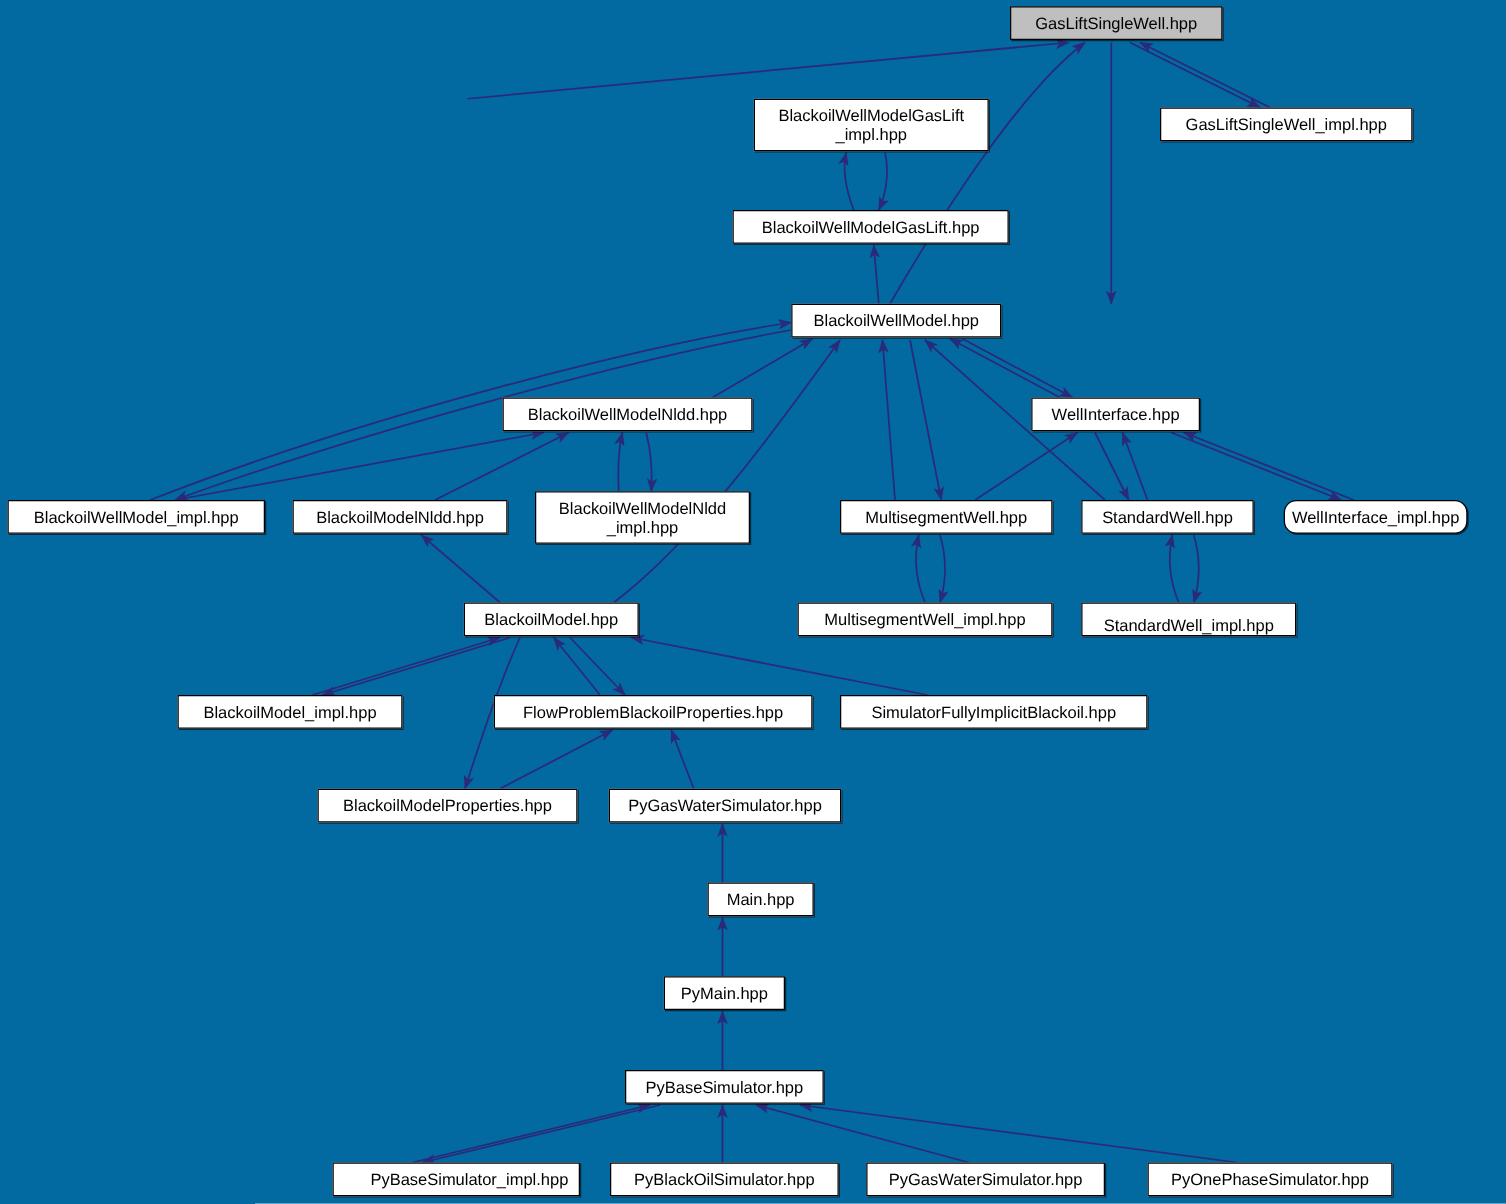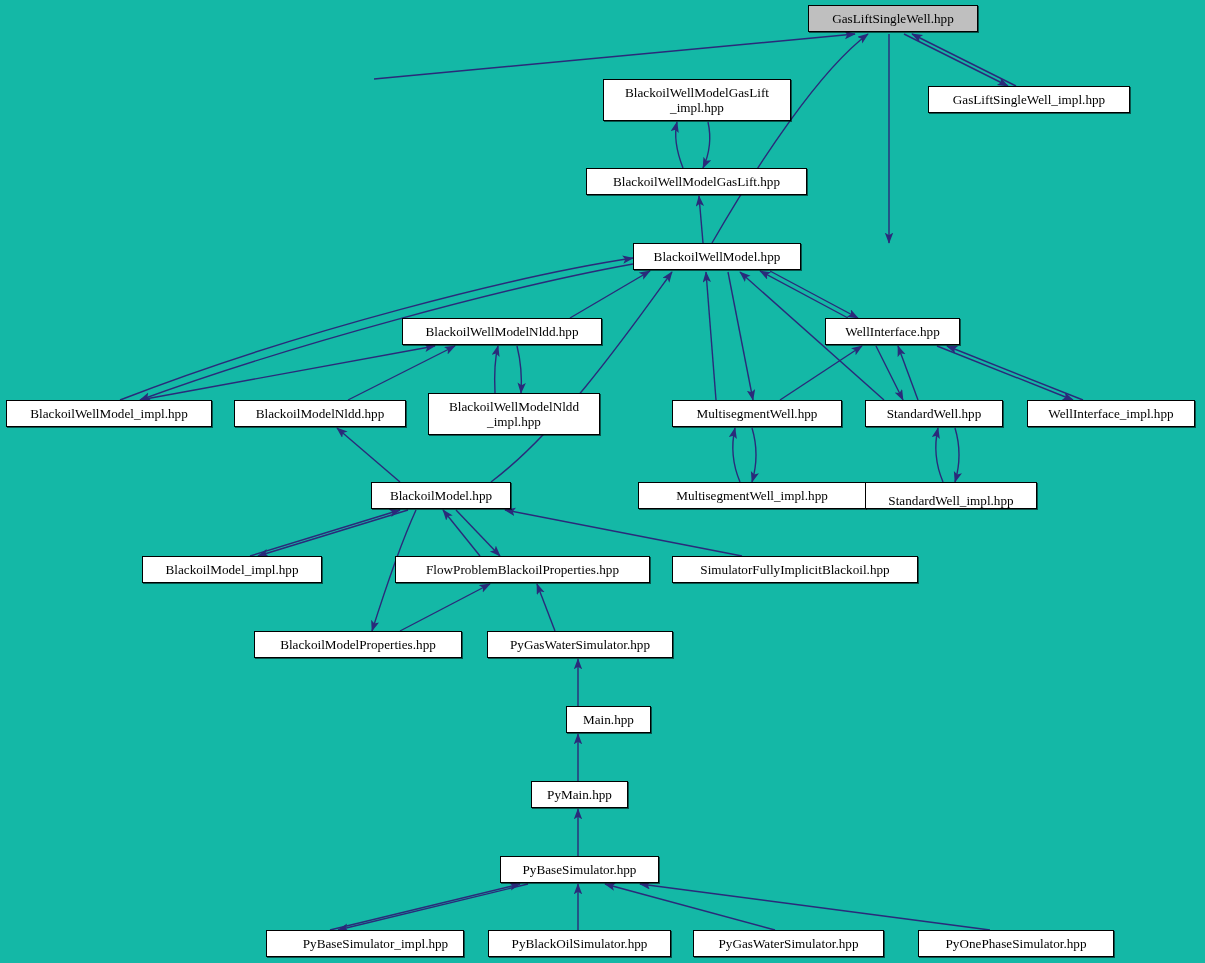--- a/index.html
+++ b/index.html
@@ -5,22 +5,22 @@
 <style>
   html, body {
     margin: 0;
     padding: 0;
     background: #ffffff;
   }
   #graph {
     position: relative;
     width: 1205px;
     height: 963px;
-    background: #14b8a6;
-    font-family: Liberation Serif, serif;
+    background: #0369a1;
+    font-family: Liberation Sans, sans-serif;
     overflow: hidden;
   }
   #edges {
     position: absolute;
     left: 0;
     top: 0;
     width: 1205px;
     height: 963px;
     pointer-events: none;
   }
@@ -118,22 +118,22 @@
       <div class="node" style="left: 586px; top: 168px; width: 221px; height: 27px;"><span class="node-label">BlackoilWellModelGasLift.hpp</span></div>
       <div class="node" style="left: 633px; top: 243px; width: 168px; height: 27px;"><span class="node-label">BlackoilWellModel.hpp</span></div>
       <div class="node" style="left: 402px; top: 318px; width: 200px; height: 27px;"><span class="node-label">BlackoilWellModelNldd.hpp</span></div>
       <div class="node" style="left: 825px; top: 318px; width: 135px; height: 27px;"><span class="node-label">WellInterface.hpp</span></div>
       <div class="node" style="left: 6px; top: 400px; width: 206px; height: 27px;"><span class="node-label">BlackoilWellModel_impl.hpp</span></div>
       <div class="node" style="left: 234px; top: 400px; width: 172px; height: 27px;"><span class="node-label">BlackoilModelNldd.hpp</span></div>
       <div class="node" style="left: 428px; top: 393px; width: 172px; height: 42px;"><span class="node-label">BlackoilWellModelNldd
 _impl.hpp</span></div>
       <div class="node" style="left: 672px; top: 400px; width: 170px; height: 27px;"><span class="node-label">MultisegmentWell.hpp</span></div>
       <div class="node" style="left: 865px; top: 400px; width: 138px; height: 27px;"><span class="node-label">StandardWell.hpp</span></div>
-      <div class="node" style="left: 1027px; top: 400px; width: 168px; height: 27px;"><span class="node-label">WellInterface_impl.hpp</span></div>
-      <div class="node" style="left: 638px; top: 482px; width: 228px; height: 27px;"><span class="node-label">MultisegmentWell_impl.hpp</span></div>
+      <div class="node" style="left: 1027px; top: 400px; width: 147px; height: 27px; border-radius: 10px;"><span class="node-label">WellInterface_impl.hpp</span></div>
+      <div class="node" style="left: 638px; top: 482px; width: 204px; height: 27px;"><span class="node-label">MultisegmentWell_impl.hpp</span></div>
       <div class="node" style="left: 865px; top: 482px; width: 172px; height: 27px; align-items: flex-end;"><span class="node-label">StandardWell_impl.hpp</span></div>
       <div class="node" style="left: 371px; top: 482px; width: 140px; height: 27px;"><span class="node-label">BlackoilModel.hpp</span></div>
       <div class="node" style="left: 142px; top: 556px; width: 180px; height: 27px;"><span class="node-label">BlackoilModel_impl.hpp</span></div>
       <div class="node" style="left: 395px; top: 556px; width: 255px; height: 27px;"><span class="node-label">FlowProblemBlackoilProperties.hpp</span></div>
       <div class="node" style="left: 672px; top: 556px; width: 246px; height: 27px;"><span class="node-label">SimulatorFullyImplicitBlackoil.hpp</span></div>
       <div class="node" style="left: 254px; top: 631px; width: 208px; height: 27px;"><span class="node-label">BlackoilModelProperties.hpp</span></div>
       <div class="node" style="left: 487px; top: 631px; width: 186px; height: 27px;"><span class="node-label">PyGasWaterSimulator.hpp</span></div>
       <div class="node" style="left: 566px; top: 706px; width: 85px; height: 27px;"><span class="node-label">Main.hpp</span></div>
       <div class="node" style="left: 531px; top: 781px; width: 97px; height: 27px;"><span class="node-label">PyMain.hpp</span></div>
       <div class="node" style="left: 500px; top: 856px; width: 159px; height: 27px;"><span class="node-label">PyBaseSimulator.hpp</span></div>

